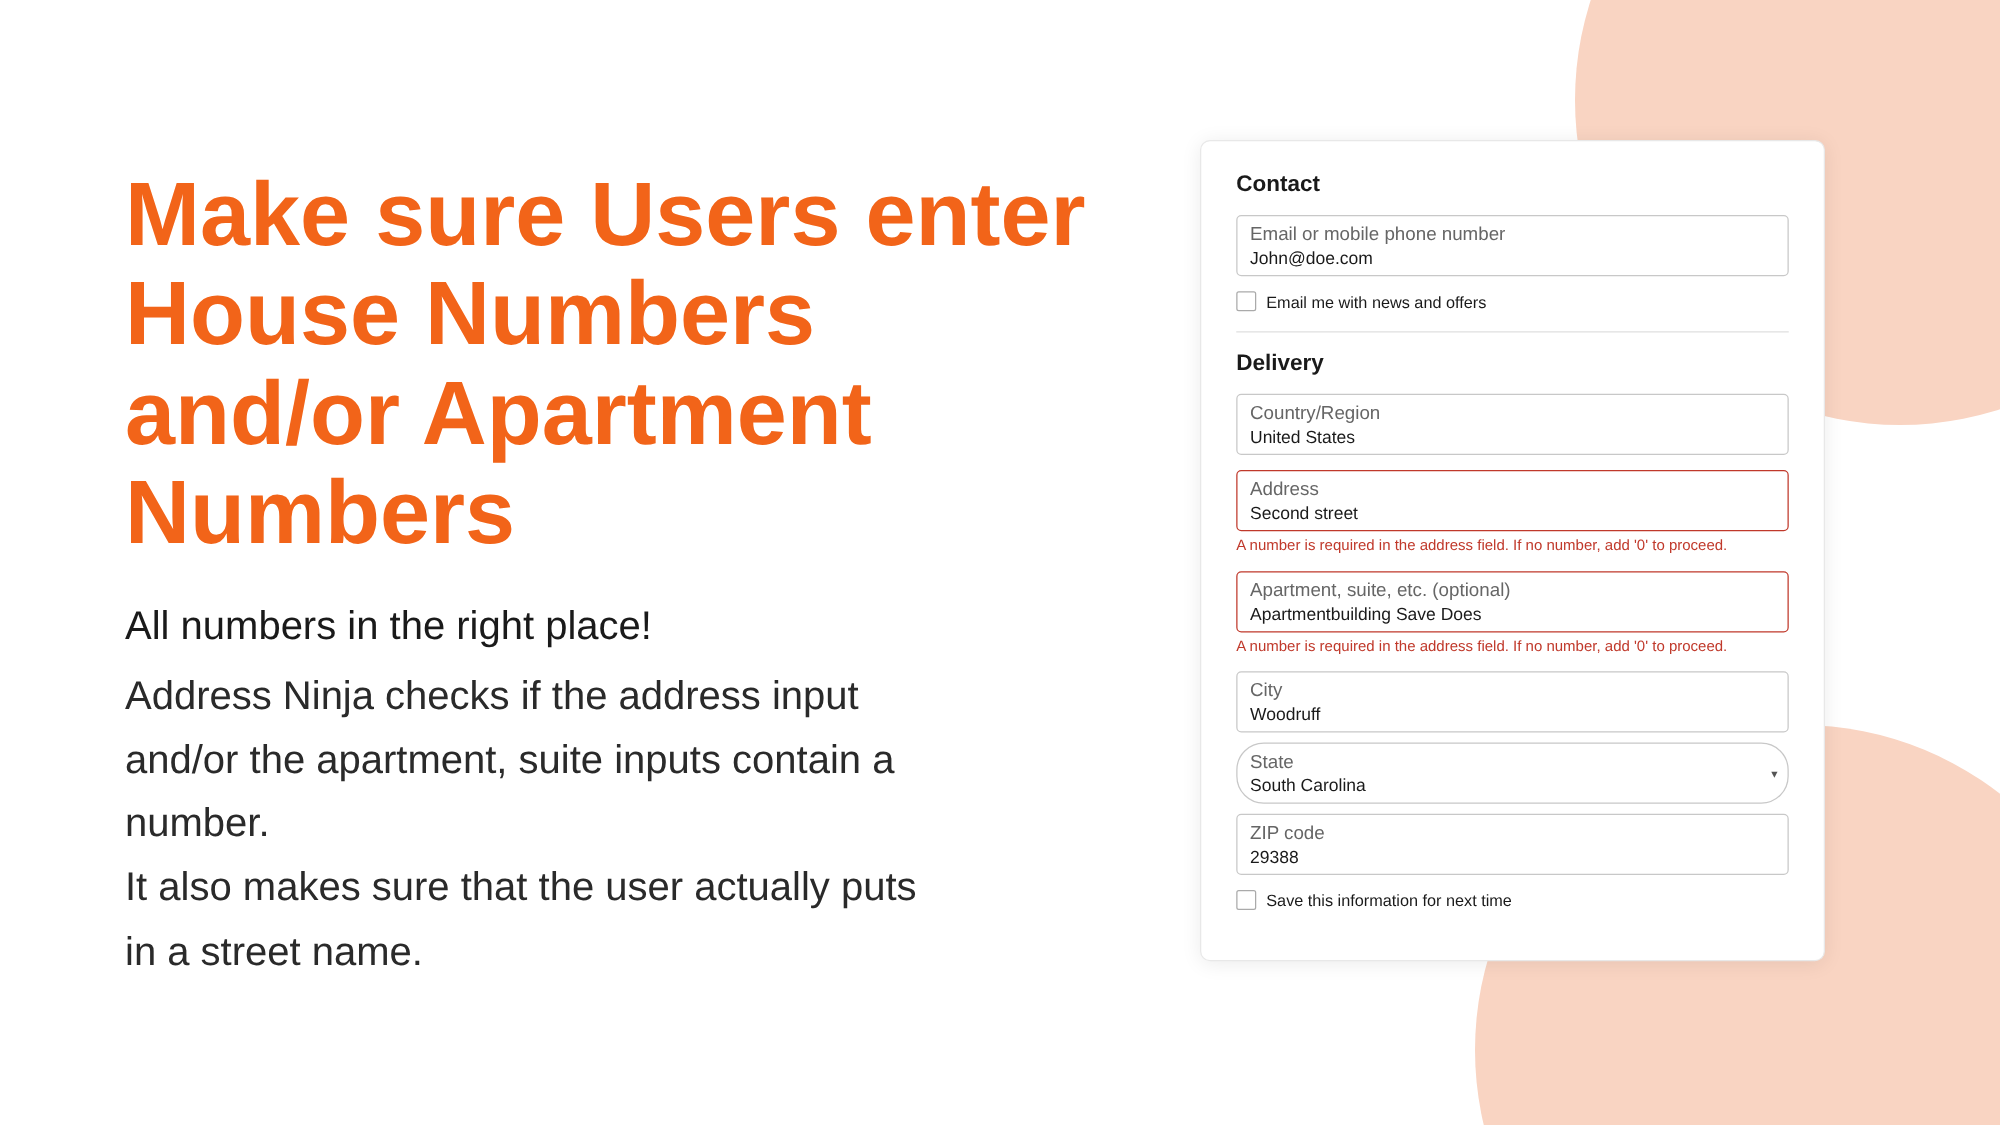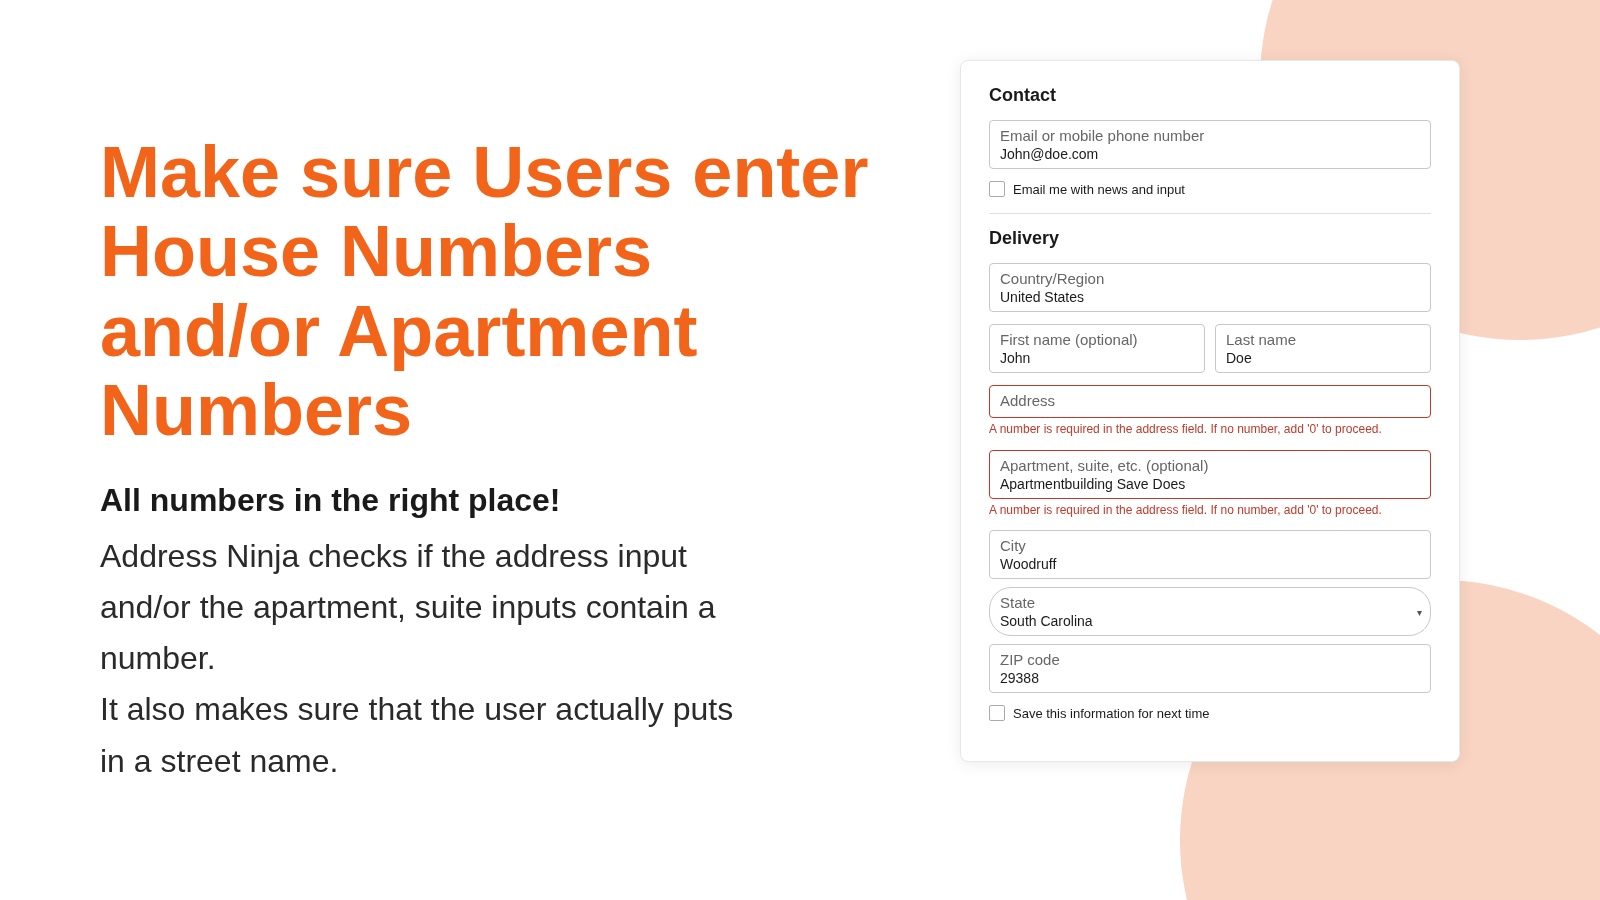--- a/index.html
+++ b/index.html
@@ -56,40 +56,40 @@
     .hero-title {
       font-size: 72px;
       font-weight: 800;
       color: #f26419;
       line-height: 1.1;
       margin-bottom: 32px;
     }
 
     .subtitle {
       font-size: 32px;
-      font-weight: 700;
+      font-weight: 400;
       color: #1a1a1a;
       margin-bottom: 12px;
     }
 
     .description {
       font-size: 32px;
       font-weight: 400;
       color: #2a2a2a;
       line-height: 1.6;
       max-width: 700px;
     }
 
     
     .right-panel {
       flex: 1;
       display: flex;
       align-items: flex-start;
       justify-content: flex-start;
-      padding-top: 60px;
+      padding-top: 112px;
       padding-left: 0;
       position: relative;
       z-index: 2;
     }
 
     .form-card {
       background: #ffffff;
       border: 1.5px solid #e8e8e8;
       border-radius: 8px;
       width: 500px;
@@ -238,48 +238,39 @@
 
       <div class="form-group">
         <div class="field-wrapper">
           <span class="field-label">Email or mobile phone number</span>
           <div class="field-value">John@doe.com</div>
         </div>
       </div>
 
       <div class="checkbox-row">
         <div class="checkbox-box"></div>
-        <span class="checkbox-label">Email me with news and input</span>
+        <span class="checkbox-label">Email me with news and offers</span>
       </div>
 
       <hr class="divider">
 
       <div class="section-title">Delivery</div>
 
       <div class="form-group">
         <div class="field-wrapper">
           <span class="field-label">Country/Region</span>
           <div class="field-value">United States</div>
         </div>
       </div>
 
-      <div class="form-group two-col">
-        <div class="field-wrapper">
-          <span class="field-label">First name (optional)</span>
-          <div class="field-value">John</div>
-        </div>
-        <div class="field-wrapper">
-          <span class="field-label">Last name</span>
-          <div class="field-value">Doe</div>
-        </div>
-      </div>
 
       <div class="form-group">
         <div class="field-wrapper error">
           <span class="field-label">Address</span>
+          <div class="field-value">Second street</div>
         </div>
         <div class="error-message">A number is required in the address field. If no number, add '0' to proceed.</div>
       </div>
 
       <div class="form-group">
         <div class="field-wrapper error">
           <span class="field-label">Apartment, suite, etc. (optional)</span>
           <div class="field-value">Apartmentbuilding Save Does</div>
         </div>
         <div class="error-message">A number is required in the address field. If no number, add '0' to proceed.</div>

